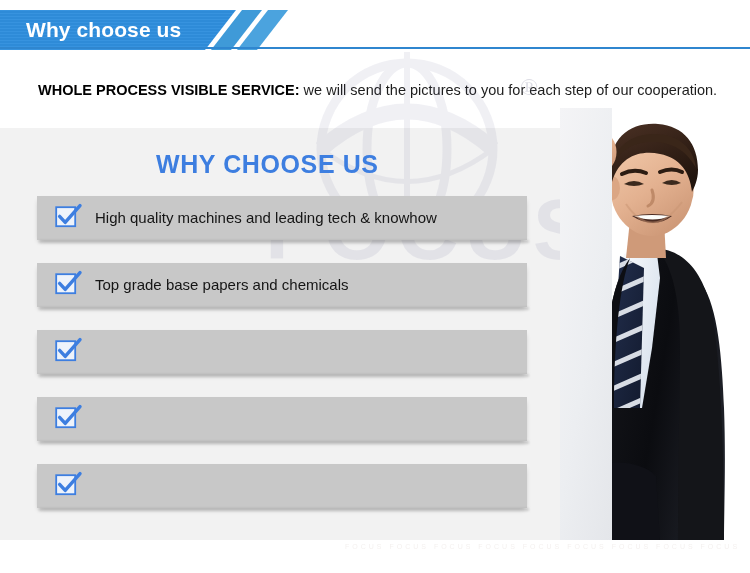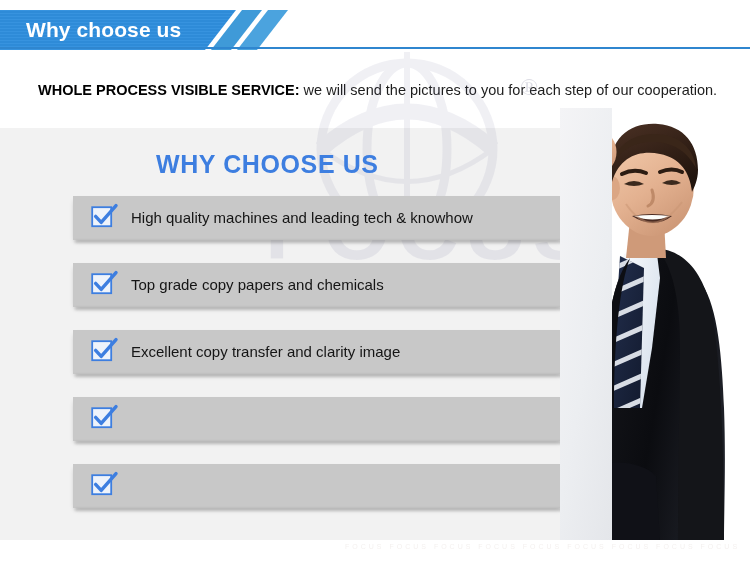--- a/index.html
+++ b/index.html
@@ -60,21 +60,21 @@
     letter-spacing:.6px;white-space:nowrap;
   }
 
   
   .features{position:absolute;left:37px;top:196px;width:492px;}
   .feature{
     position:relative;width:490px;height:44px;
     background:#c8c8c8;
     margin-bottom:23px;
     box-shadow:0 3px 5px -2px rgba(0,0,0,.32);
-    display:flex;align-items:center;margin-left:36px;
+    display:flex;align-items:center;
   }
   .feature::after{
     content:"";position:absolute;left:2px;right:-2px;bottom:-3px;height:3px;
     background:rgba(150,150,150,.35);
     filter:blur(1px);
   }
   .cb{position:relative;width:26px;height:22px;margin-left:18px;flex:0 0 auto;}
   .cb svg{position:absolute;left:0;top:-4px;width:26px;height:26px;overflow:visible;}
   .feature-label{
     margin-left:14px;font-size:15px;color:#151515;line-height:18px;
@@ -148,31 +148,30 @@
       <span class="feature-label">High quality machines and leading tech &amp; knowhow</span>
     </div>
 
     <div class="feature">
       <span class="cb">
         <svg viewBox="0 0 26 26">
           <rect x="1.2" y="4.2" width="19" height="19" fill="#eef3fb" stroke="#3d7ee0" stroke-width="1.8"></rect>
           <path d="M4.6 13.4 L10.2 19.4 L25 2.6" fill="none" stroke="#3d7ee0" stroke-width="3.4" stroke-linecap="round" stroke-linejoin="round"></path>
         </svg>
       </span>
-      <span class="feature-label">Top grade copy papers and chemicals</span>
-    </div>
-
-    <div class="feature">
-      <span class="cb">
-        <svg viewBox="0 0 26 26">
-          <rect x="1.2" y="4.2" width="19" height="19" fill="#eef3fb" stroke="#3d7ee0" stroke-width="1.8"></rect>
-          <path d="M4.6 13.4 L10.2 19.4 L25 2.6" fill="none" stroke="#3d7ee0" stroke-width="3.4" stroke-linecap="round" stroke-linejoin="round"></path>
-        </svg>
-      </span>
-      <span class="feature-label">Excellent copy transfer and clarity image</span>
+      <span class="feature-label">Top grade base papers and chemicals</span>
+    </div>
+
+    <div class="feature">
+      <span class="cb">
+        <svg viewBox="0 0 26 26">
+          <rect x="1.2" y="4.2" width="19" height="19" fill="#eef3fb" stroke="#3d7ee0" stroke-width="1.8"></rect>
+          <path d="M4.6 13.4 L10.2 19.4 L25 2.6" fill="none" stroke="#3d7ee0" stroke-width="3.4" stroke-linecap="round" stroke-linejoin="round"></path>
+        </svg>
+      </span>
     </div>
 
     <div class="feature">
       <span class="cb">
         <svg viewBox="0 0 26 26">
           <rect x="1.2" y="4.2" width="19" height="19" fill="#eef3fb" stroke="#3d7ee0" stroke-width="1.8"></rect>
           <path d="M4.6 13.4 L10.2 19.4 L25 2.6" fill="none" stroke="#3d7ee0" stroke-width="3.4" stroke-linecap="round" stroke-linejoin="round"></path>
         </svg>
       </span>
     </div>

